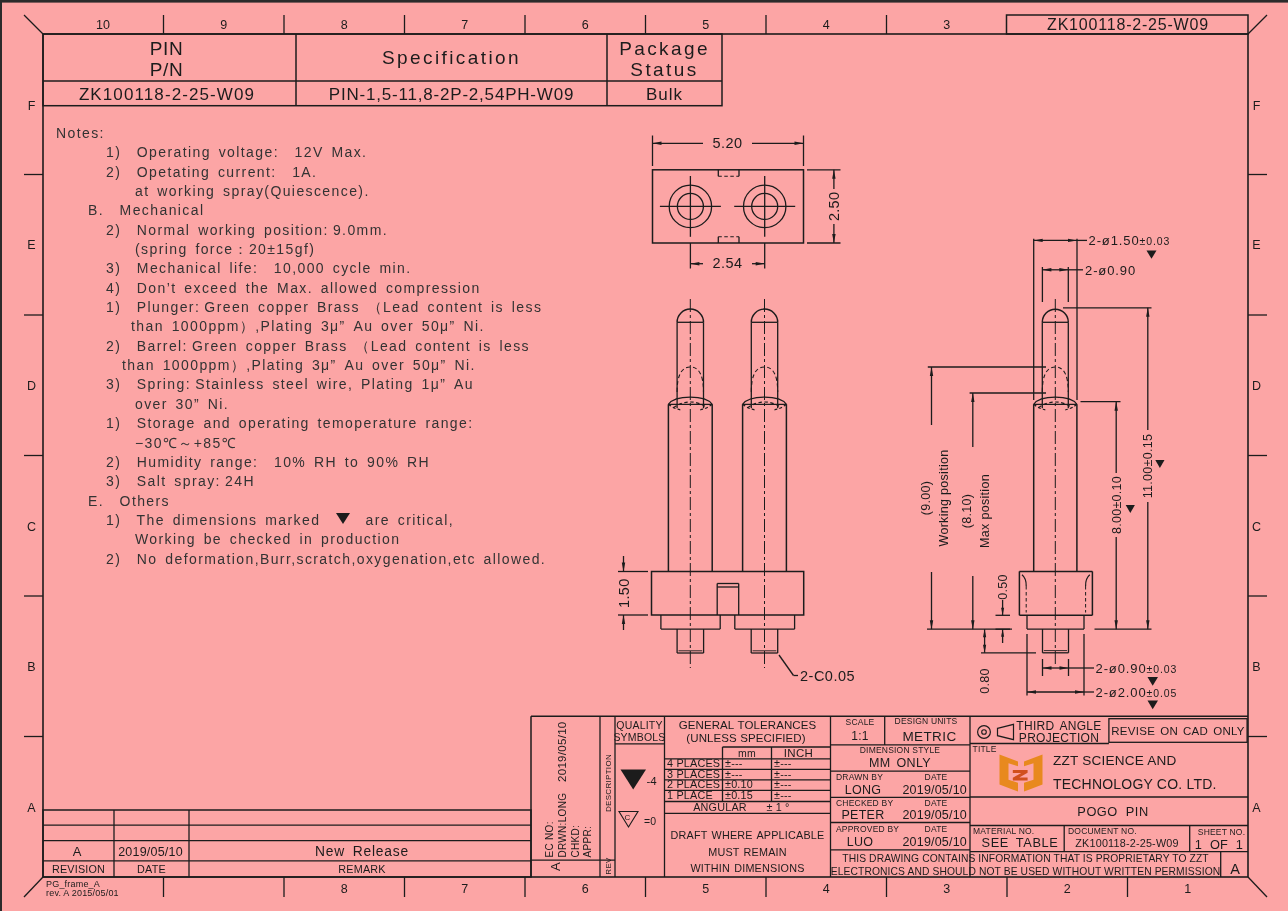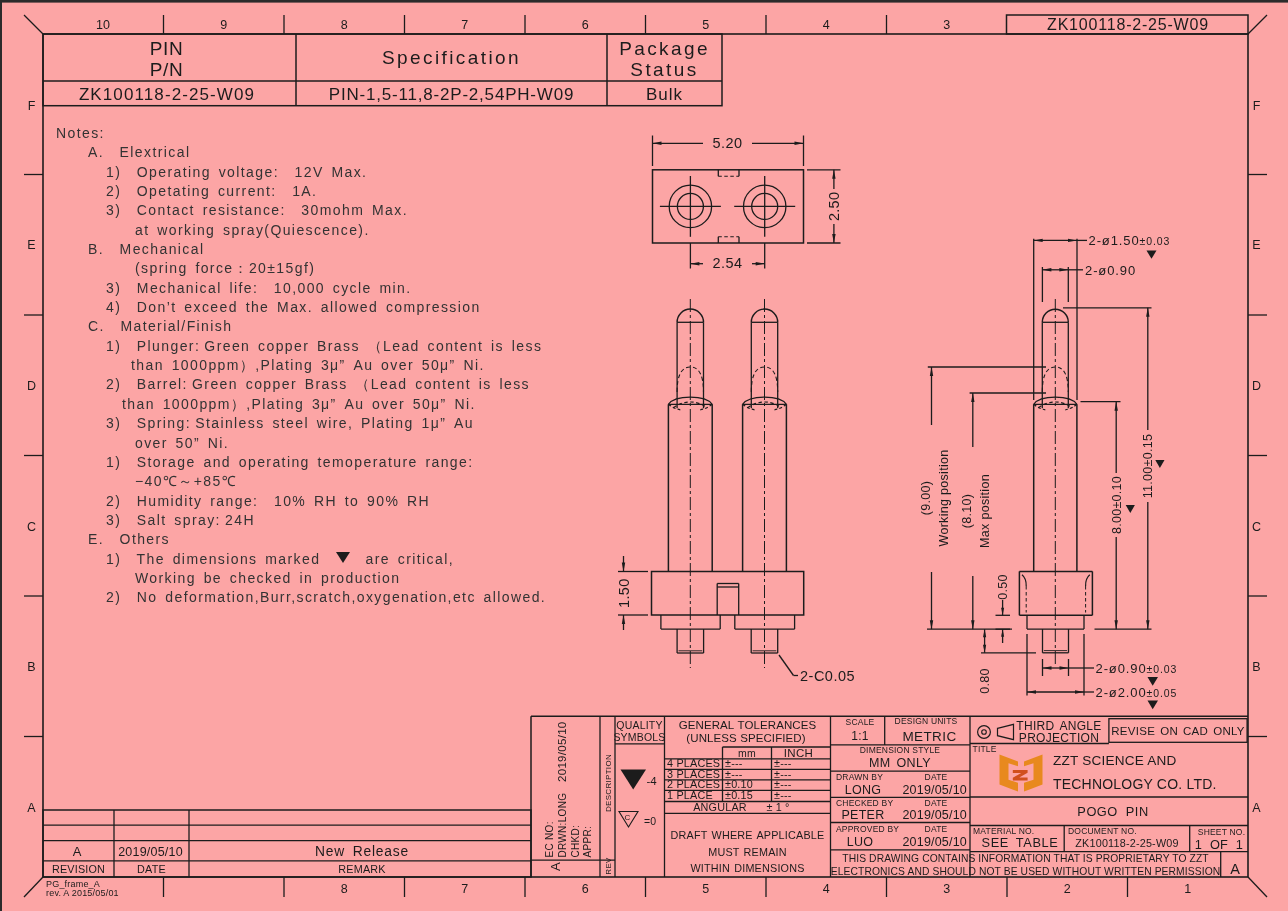--- a/index.html
+++ b/index.html
@@ -695,38 +695,36 @@
 </g>
 
 <g>
 <text x="46" y="886.5" text-anchor="start" style="font-size:9px;letter-spacing:0.2px;" fill="#1c1c1c">PG_frame_A</text>
 <text x="46" y="896" text-anchor="start" style="font-size:9px;letter-spacing:0.2px;" fill="#1c1c1c">rev. A  2015/05/01</text>
 </g>
 </svg>
 
 <div id="notes">
 <div style="padding-left:0px">Notes:</div>
-<div style="padding-left:32px">A.&nbsp; Elextrical</div>
 <div style="padding-left:50px">1)&nbsp; Operating voltage:&nbsp; 12V Max.</div>
 <div style="padding-left:50px">2)&nbsp; Opetating current:&nbsp; 1A.</div>
-<div style="padding-left:50px">3)&nbsp; Contact resistance:&nbsp; 30mohm Max.</div>
 <div style="padding-left:79px">at working spray(Quiescence).</div>
 <div style="padding-left:32px">B.&nbsp; Mechanical</div>
+<div style="padding-left:50px">2)&nbsp; Normal working position: 9.0mm.</div>
 <div style="padding-left:79px">(spring force：20±15gf)</div>
 <div style="padding-left:50px">3)&nbsp; Mechanical life:&nbsp; 10,000 cycle min.</div>
 <div style="padding-left:50px">4)&nbsp; Don’t exceed the Max. allowed compression</div>
-<div style="padding-left:32px">C.&nbsp; Material/Finish</div>
 <div style="padding-left:50px">1)&nbsp; Plunger: Green copper Brass （Lead content is less</div>
 <div style="padding-left:75px">than 1000ppm）,Plating 3μ” Au over 50μ” Ni.</div>
 <div style="padding-left:50px">2)&nbsp; Barrel: Green copper Brass （Lead content is less</div>
 <div style="padding-left:66px">than 1000ppm）,Plating 3μ” Au over 50μ” Ni.</div>
 <div style="padding-left:50px">3)&nbsp; Spring: Stainless steel wire, Plating 1μ” Au</div>
-<div style="padding-left:79px">over 50” Ni.</div>
+<div style="padding-left:79px">over 30” Ni.</div>
 <div style="padding-left:50px">1)&nbsp; Storage and operating temoperature range:</div>
-<div style="padding-left:79px">−40℃～+85℃</div>
+<div style="padding-left:79px">−30℃～+85℃</div>
 <div style="padding-left:50px">2)&nbsp; Humidity range:&nbsp; 10% RH to 90% RH</div>
 <div style="padding-left:50px">3)&nbsp; Salt spray: 24H</div>
 <div style="padding-left:32px">E.&nbsp; Others</div>
 <div style="padding-left:50px">1)&nbsp; The dimensions marked&nbsp; <span style="display:inline-block;width:0;height:0;border-left:7px solid transparent;border-right:7px solid transparent;border-top:11px solid #1c1c1c;margin-bottom:1px"></span>&nbsp; are critical,</div>
 <div style="padding-left:79px">Working be checked in production</div>
 <div style="padding-left:50px">2)&nbsp; No deformation,Burr,scratch,oxygenation,etc allowed.</div>
 </div>
 </div>
 
 </body></html>

